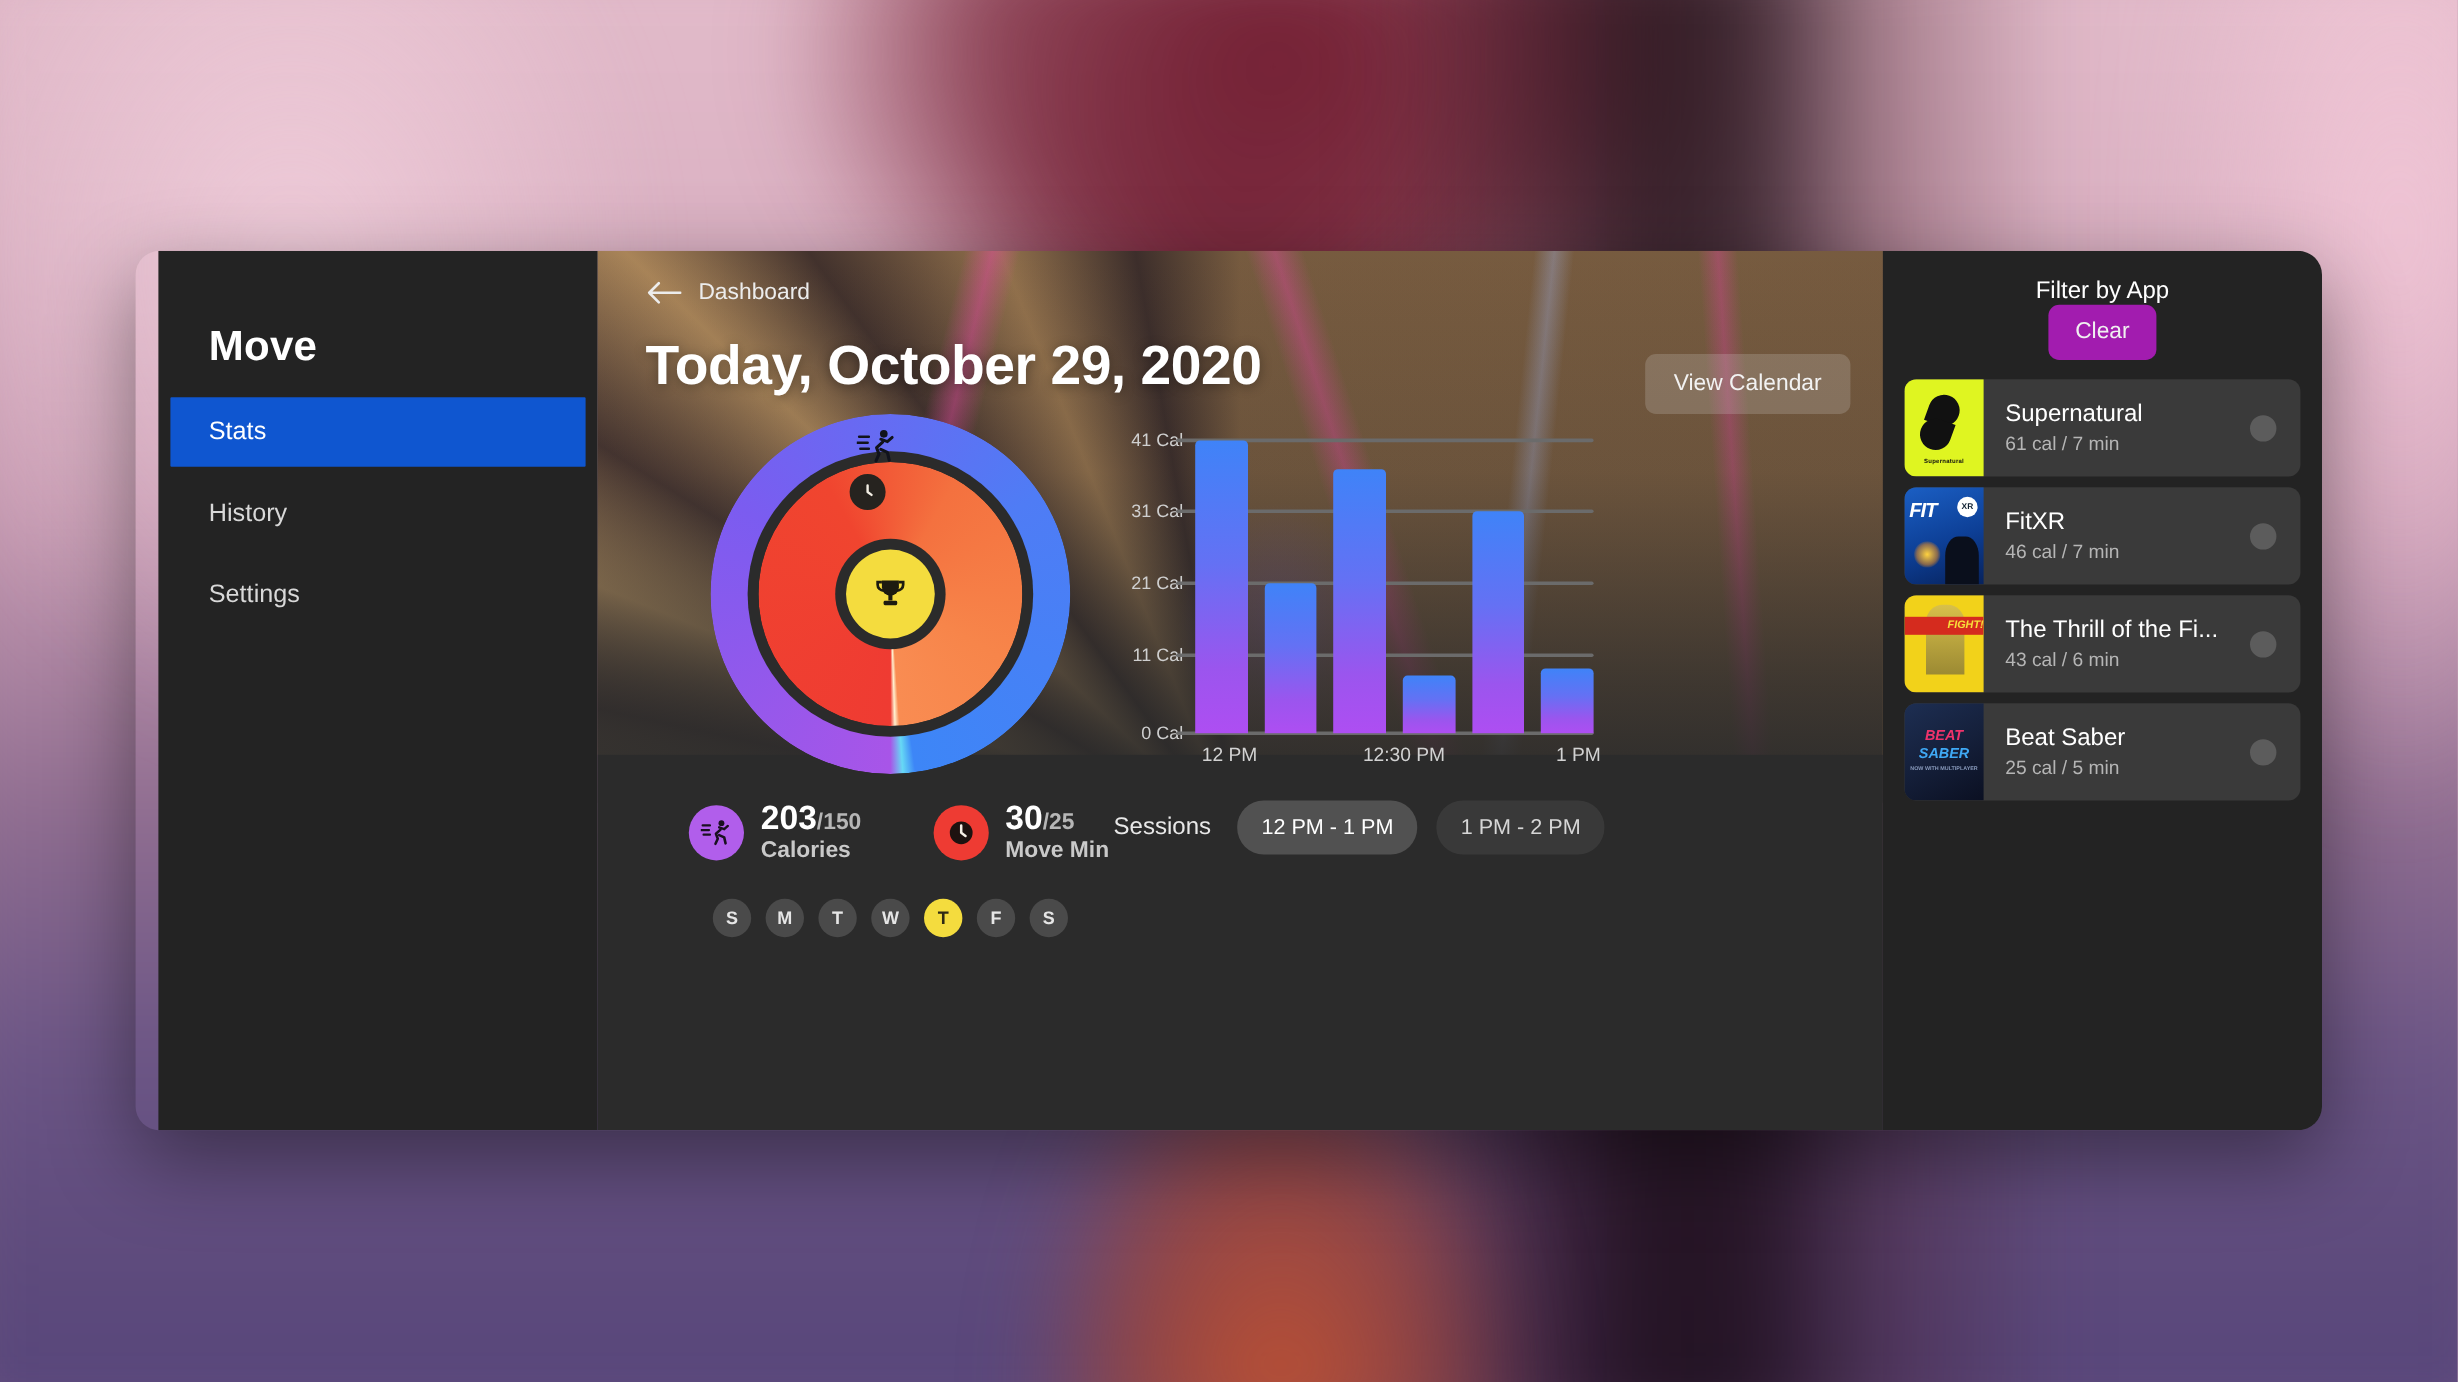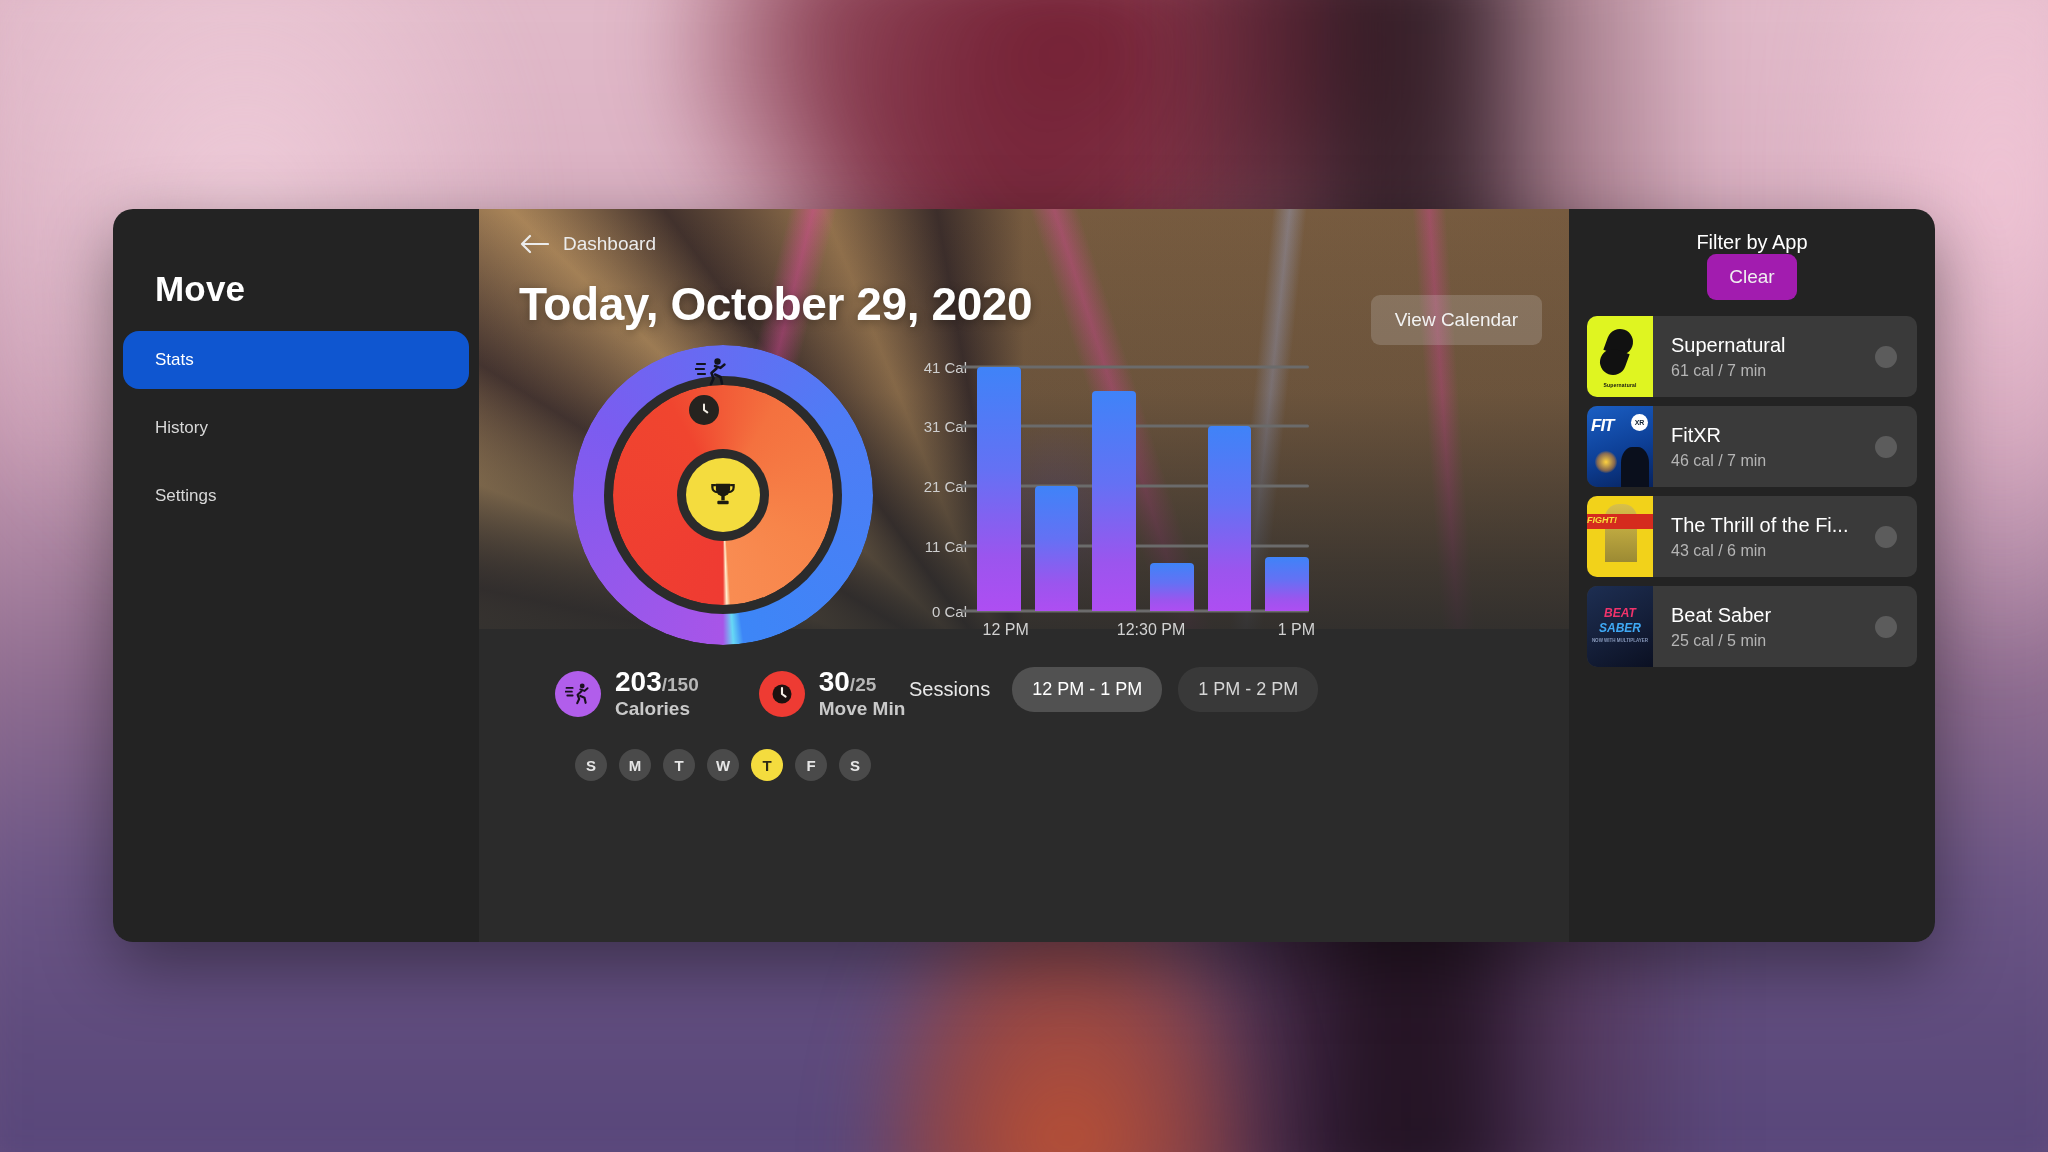--- a/index.html
+++ b/index.html
@@ -64,37 +64,38 @@
     display: flex;
     box-shadow: 0 24px 70px rgba(0,0,0,0.42);
   }
 
   
   .sidebar {
     width: 366px;
     flex: 0 0 366px;
     background: #232323;
     padding: 60px 0 0 0;
+    margin-left: 19px;
   }
   .app-title {
     color: #ffffff;
     font-size: 35px;
     font-weight: bold;
     padding: 0 0 0 42px;
     letter-spacing: 0.2px;
   }
   .nav { margin-top: 22px; padding: 0 10px; }
   .nav-item {
     height: 58px;
     display: flex;
     align-items: center;
     padding-left: 32px;
-    border-radius: 16px;
+    border-radius: 1px;
     color: #d8d8d8;
-    font-size: 17px;
+    font-size: 21px;
     margin-bottom: 10px;
   }
   .nav-item.active { background: #0F56D0; color: #ffffff; }
 
   
   .center {
     flex: 1 1 auto;
     position: relative;
     overflow: hidden;
     background: #2b2b2b;
@@ -302,21 +303,21 @@
     color: #111; font-size: 5px; font-weight: bold; letter-spacing: .2px;
   }
   .ic-fitxr { background: linear-gradient(160deg, #1b5fc4 0%, #0d3f96 55%, #07225c 100%); }
   .ic-fitxr .fx-t { position: absolute; left: 4px; top: 10px; color: #fff; font-size: 17px; font-weight: bold; font-style: italic; letter-spacing: -1px; }
   .ic-fitxr .fx-xr { position: absolute; right: 5px; top: 8px; width: 17px; height: 17px; border-radius: 50%; background: #fff; color: #123; font-size: 7px; font-weight: bold; display:flex; align-items:center; justify-content:center; }
   .ic-fitxr .fx-glow { position: absolute; left: 8px; bottom: 14px; width: 22px; height: 22px; border-radius: 50%; background: radial-gradient(circle, #ffd23f 0%, rgba(255,150,20,0.5) 55%, rgba(255,120,0,0) 75%); }
   .ic-fitxr .fx-fig { position: absolute; right: 4px; bottom: 0; width: 28px; height: 40px; background: #0a0f1c; border-radius: 40% 40% 0 0; }
   .ic-thrill { background: #F2D21A; }
   .ic-thrill .th-body { position: absolute; left: 18px; top: 8px; width: 32px; height: 58px; background: linear-gradient(180deg, #d8c04a 0%, #9c8a33 100%); border-radius: 14px 14px 0 0; }
   .ic-thrill .th-band { position: absolute; left: 0; right: 0; top: 18px; height: 15px; background: #D52B1E; }
-  .ic-thrill .th-txt { position: absolute; left: 0; right: 0; top: 19px; text-align: left; color: #F7E03A; font-size: 9px; font-weight: bold; font-style: italic; }
+  .ic-thrill .th-txt { position: absolute; left: 0; right: 0; top: 19px; text-align: right; color: #F7E03A; font-size: 9px; font-weight: bold; font-style: italic; }
   .ic-ohshape { background: linear-gradient(135deg, #F2A03C 0%, #F6CFE0 45%, #4EC3F0 100%); }
   .ic-ohshape .os-t { position: absolute; left: 3px; top: 12px; color: #111; font-size: 9px; font-weight: bold; letter-spacing: -0.3px; }
   .ic-ohshape .os-fig { position: absolute; left: 16px; bottom: 6px; width: 20px; height: 34px; background: #17181c; transform: rotate(16deg); border-radius: 6px; }
   .ic-ohshape .os-fig2 { position: absolute; left: 10px; bottom: 4px; width: 26px; height: 9px; background: #2d6fd2; transform: rotate(-12deg); border-radius: 4px; }
   .ic-beat { background: linear-gradient(150deg, #1d2e52 0%, #15203b 50%, #0b1022 100%); }
   .ic-beat .bs-1 { position: absolute; left: 0; right: 0; top: 20px; text-align: center; color: #F0336B; font-size: 12px; font-weight: bold; font-style: italic; }
   .ic-beat .bs-2 { position: absolute; left: 0; right: 0; top: 35px; text-align: center; color: #3FA9F5; font-size: 12px; font-weight: bold; font-style: italic; }
   .ic-beat .bs-3 { position: absolute; left: 0; right: 0; top: 52px; text-align: center; color: #8899bb; font-size: 4.5px; font-weight: bold; }
 </style>
 </head>

